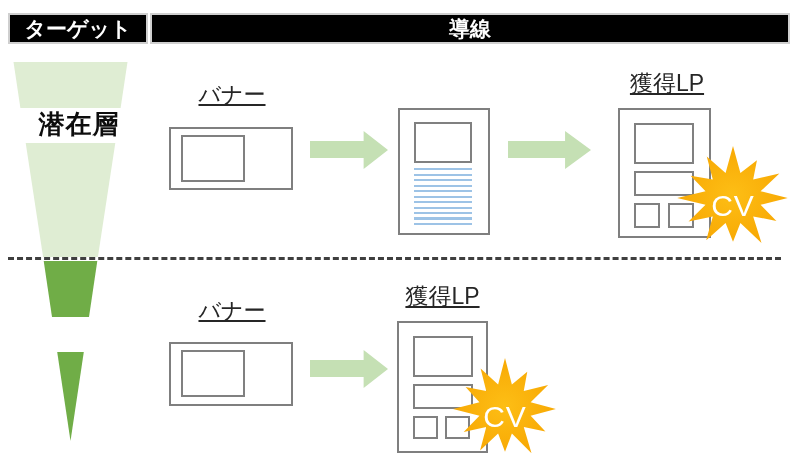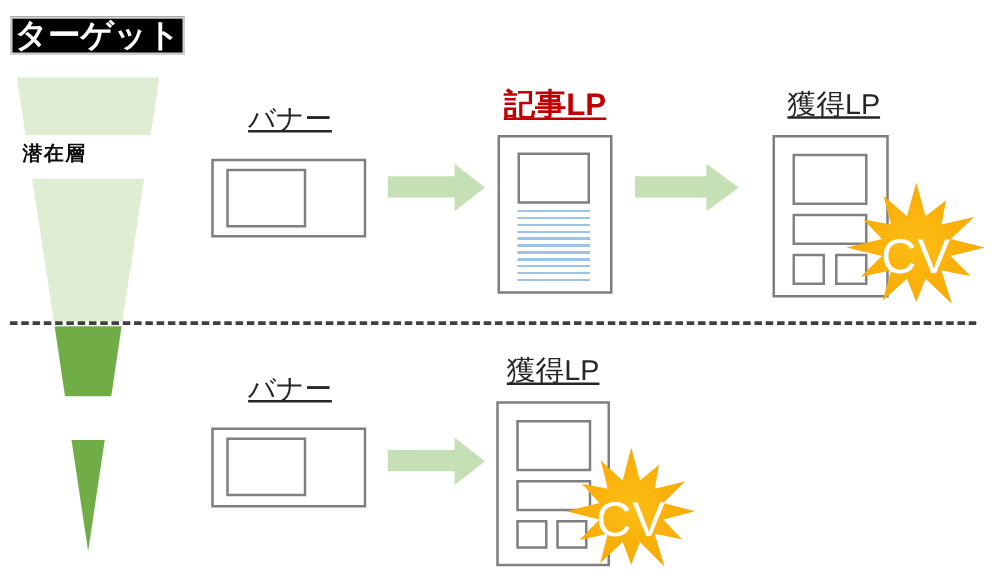--- a/index.html
+++ b/index.html
@@ -3,29 +3,29 @@
 <meta charset="utf-8">
 <style>
   html,body{margin:0;padding:0;background:#fff;}
   #stage{
     position:relative;width:800px;height:470px;background:#ffffff;overflow:hidden;
     font-family:"Liberation Sans","DejaVu Sans",sans-serif;color:#262626;
   }
   .abs{position:absolute;}
   
   .hdr{
-    background:#000;color:#fff;font-weight:bold;font-size:26px;
+    background:#000;color:#fff;font-weight:bold;font-size:21px;
     display:flex;align-items:center;justify-content:center;
     border:2px solid #cfcfcf;box-sizing:border-box;
   }
   #hdr-target{left:8px;top:13px;width:140px;height:31px;}
   #hdr-flow{left:150px;top:13px;width:640px;height:31px;}
   
   .funnel-label{
-    width:122px;text-align:left;font-weight:bold;font-size:16px;color:#0d0d0d;
+    width:122px;text-align:center;font-weight:bold;font-size:26px;color:#0d0d0d;
     letter-spacing:1px;line-height:30px;
   }
   #lbl-latent{left:18px;top:109px;}
   #lbl-manifest{left:18px;top:320px;}
   
   #divider{left:8px;top:257px;width:773px;height:0;border-top:3px dashed #3f3f3f;}
   
   .wf{background:#fff;border:2px solid #7f7f7f;box-sizing:border-box;}
   .wf-in{position:absolute;background:#fff;border:2px solid #808080;box-sizing:border-box;}
   
@@ -43,29 +43,32 @@
   }
   
   .acq-wf{width:93px;height:130px;}
   .acq-wf .hero{left:14px;top:13px;width:60px;height:41px;}
   .acq-wf .field{left:14px;top:61px;width:60px;height:25px;}
   .acq-wf .btn1{left:14px;top:93px;width:26px;height:25px;}
   .acq-wf .btn2{left:48px;top:93px;width:26px;height:25px;}
   
   .burst{display:flex;align-items:center;justify-content:center;z-index:5;}
   .burst svg{position:absolute;left:0;top:0;width:100%;height:100%;}
-  .cv-text{position:relative;color:#fff;font-size:39px;letter-spacing:1px;z-index:6;margin-top:16px;}
+  .cv-text{position:relative;color:#fff;font-size:30px;letter-spacing:1px;z-index:6;margin-top:16px;}
 </style>
 </head>
 <body>
 
 <div id="stage">
 
   <div class="abs hdr" id="hdr-target">
     <span>ターゲット</span>
+  </div>
+  <div class="abs hdr" id="hdr-flow">
+    <span>導線</span>
   </div>
 
   <svg class="abs" style="left:0;top:0;" width="160" height="470" viewBox="0 0 160 470">
     <polygon points="13.5,62 127.5,62 120.6,108 20.4,108" fill="#DFEDD3"></polygon>
     <polygon points="25.7,143 115.3,143 97.9,257 43.1,257" fill="#DFEDD3"></polygon>
     <polygon points="43.7,261 97.3,261 89,317 52,317" fill="#70AD47"></polygon>
     <polygon points="57.2,352 83.8,352 70.5,441" fill="#70AD47"></polygon>
   </svg>
   <div class="abs funnel-label" id="lbl-latent">潜在層</div>
 
@@ -73,21 +76,20 @@
 
   <div class="abs step-label" style="left:170px;top:80px;width:124px;">バナー</div>
   <div class="abs wf banner-wf" style="left:169px;top:127px;">
     <div class="wf-in img"></div>
   </div>
 
   <svg class="abs" style="left:310px;top:131px;" width="78" height="38" viewBox="0 0 80 38" preserveAspectRatio="none">
     <polygon points="0,10 55,10 55,0 80,19 55,38 55,27 0,27" fill="#C5E0B4"></polygon>
   </svg>
 
-  <div class="abs step-label red" style="left:398px;top:67px;width:92px;">記事LP</div>
   <div class="abs wf" id="article-wf">
     <div class="wf-in img"></div>
     <div class="lines"></div>
   </div>
 
   <svg class="abs" style="left:508px;top:131px;" width="83" height="38" viewBox="0 0 80 38" preserveAspectRatio="none">
     <polygon points="0,10 55,10 55,0 80,19 55,38 55,27 0,27" fill="#C5E0B4"></polygon>
   </svg>
 
   <div class="abs step-label" style="left:620px;top:68px;width:94px;font-size:23px;">獲得LP</div>

